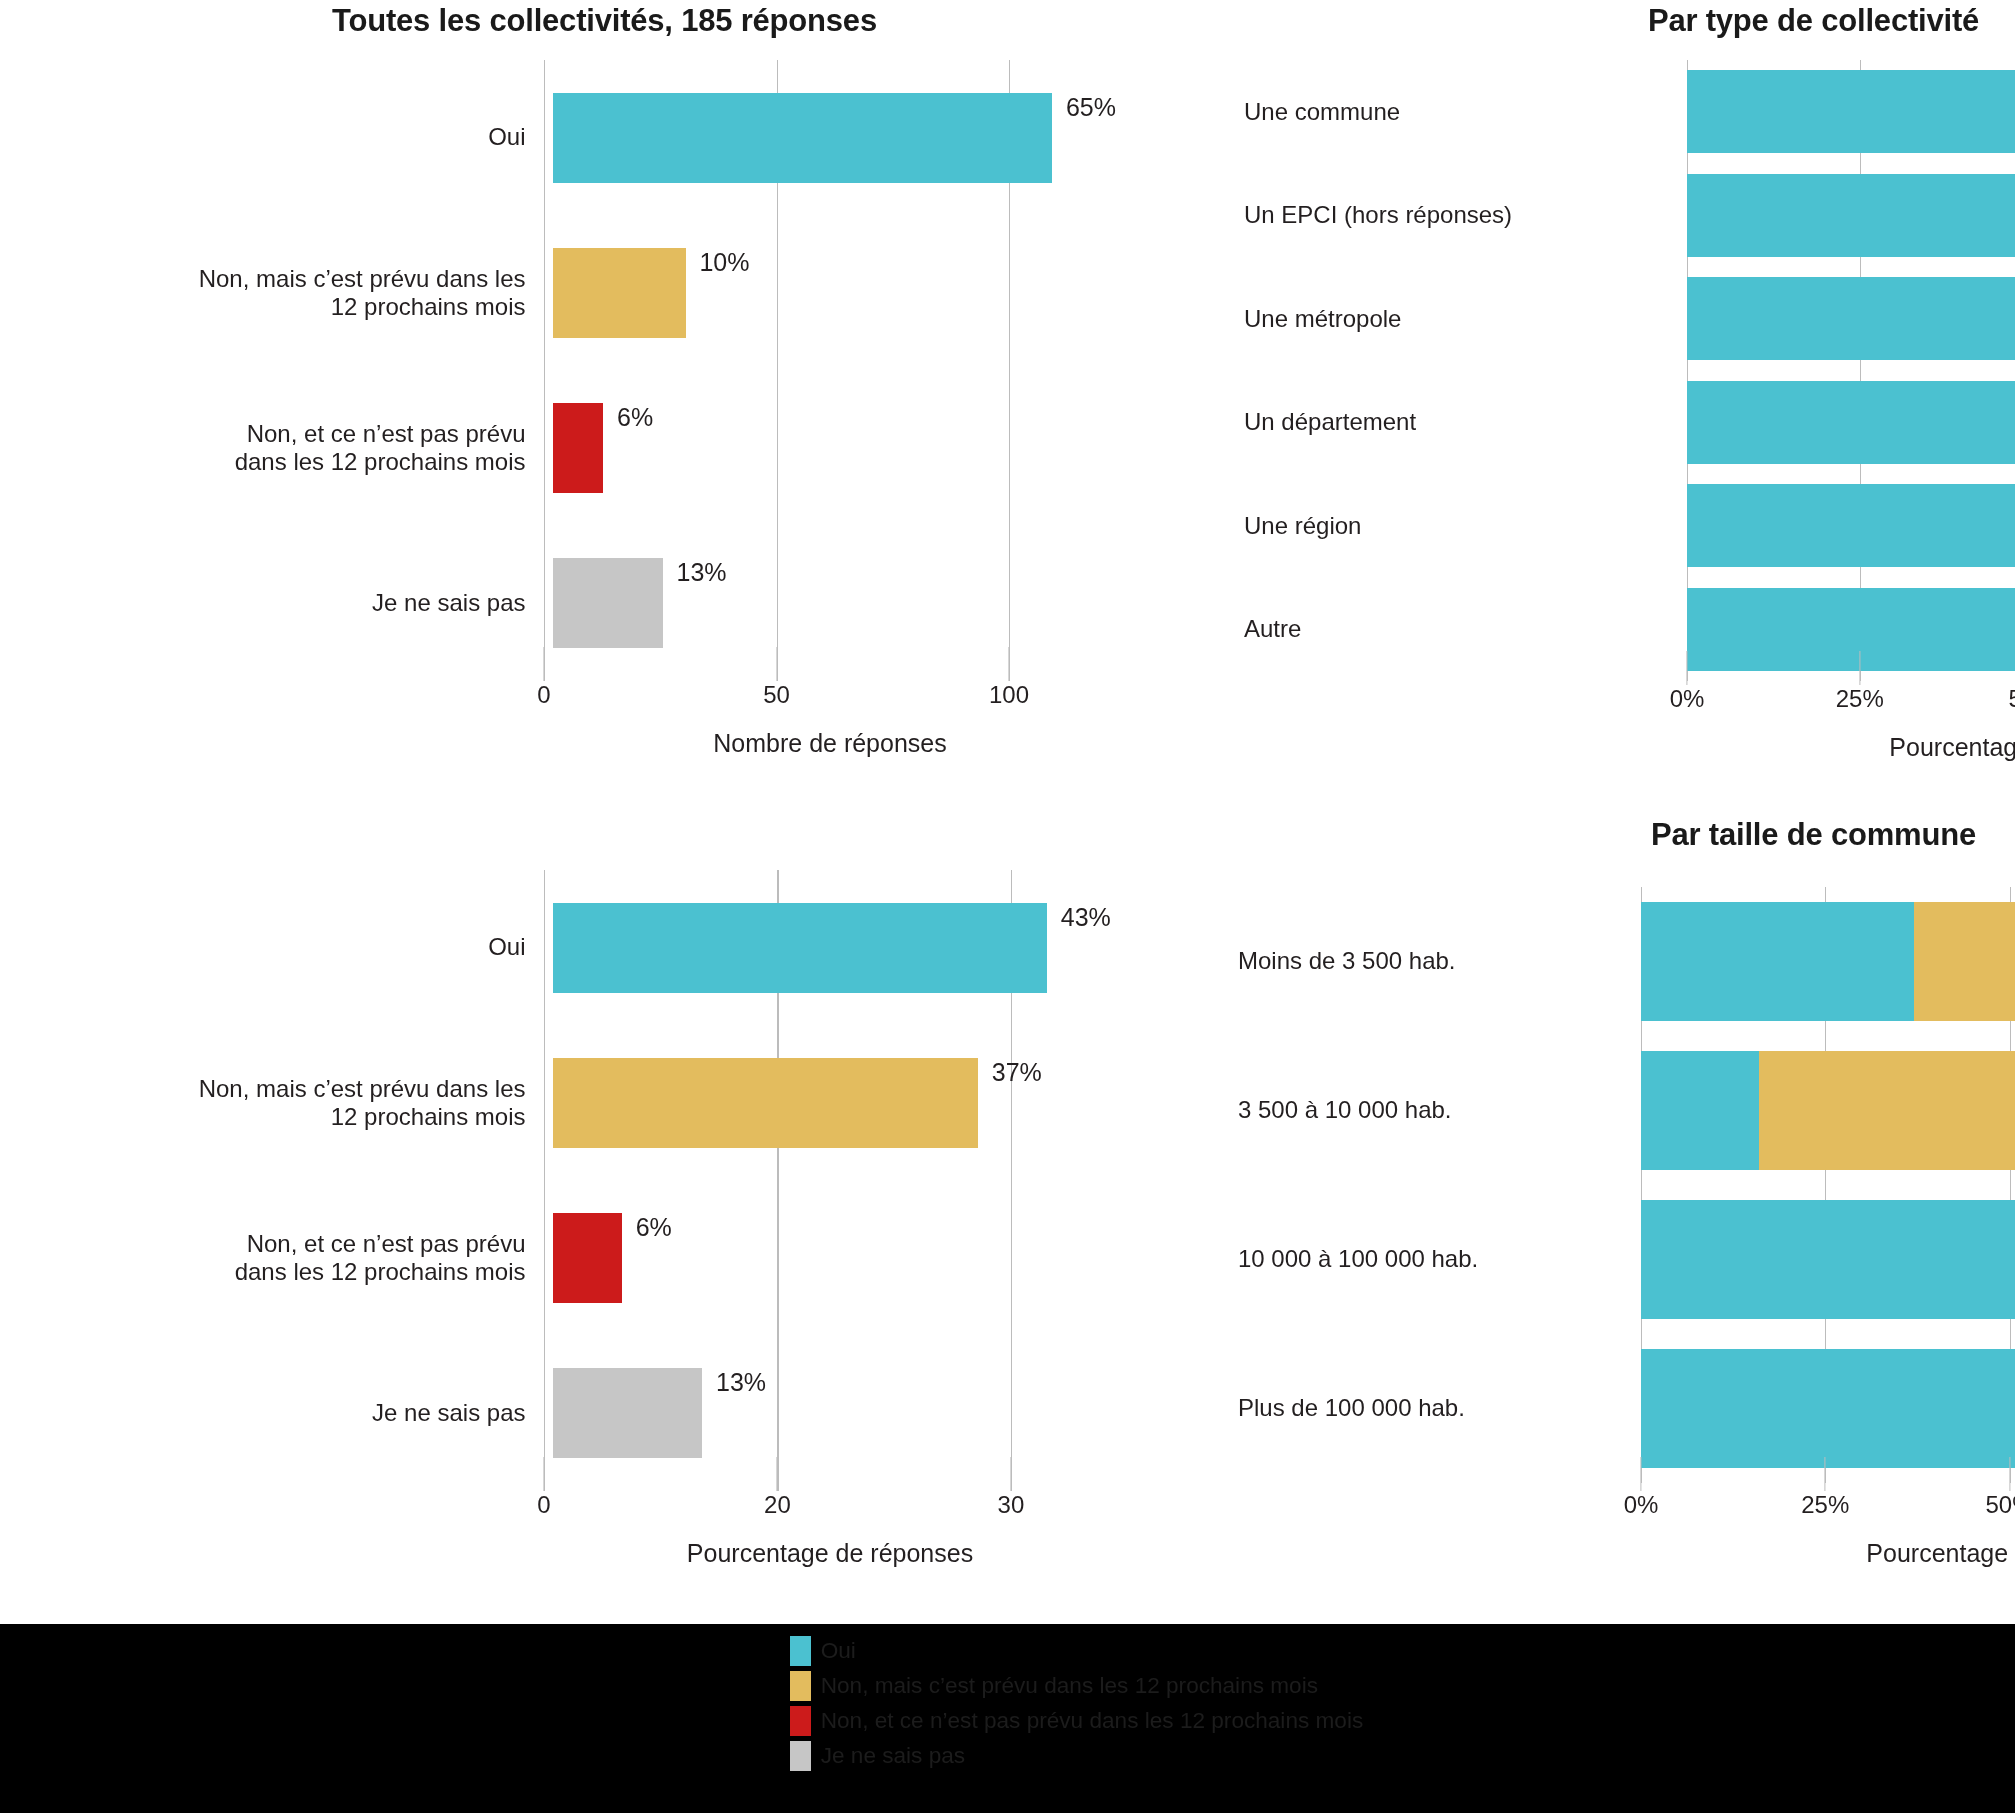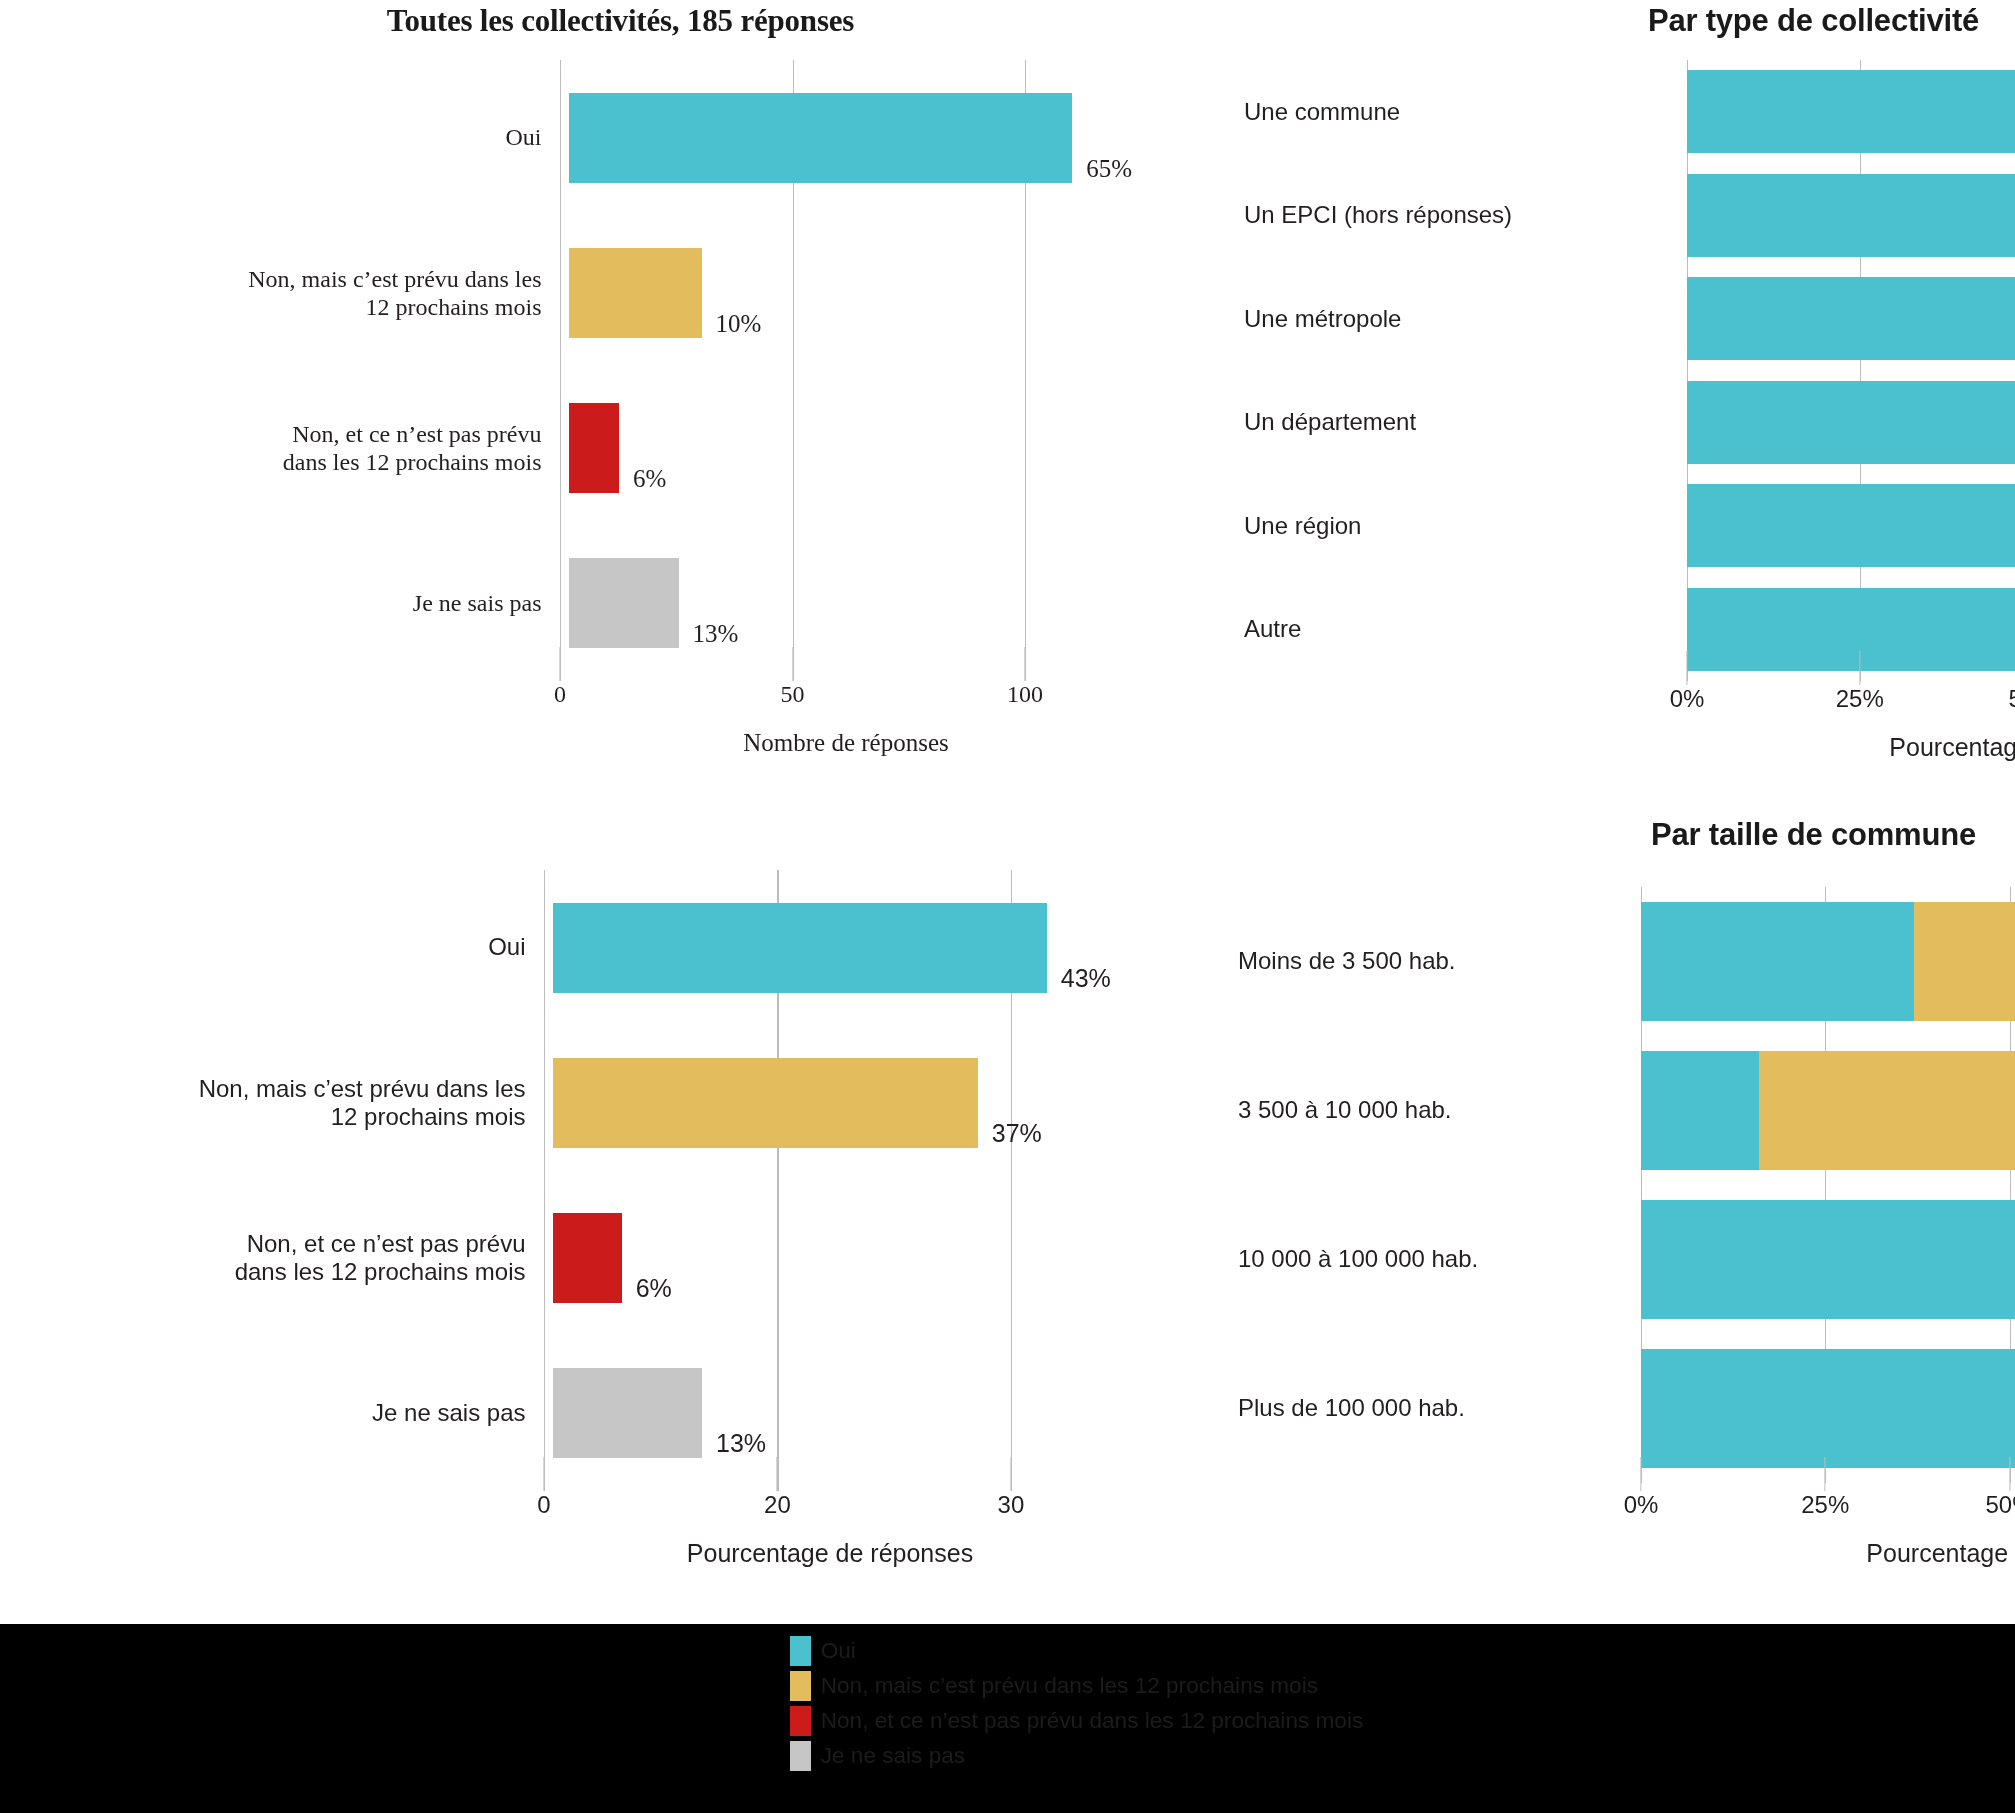--- a/index.html
+++ b/index.html
@@ -10,21 +10,21 @@
     color: #231f20;
     overflow: hidden;
   }
 
   
   #figure { position: relative; width: 2418px; height: 1814px; }
 
   .panel { position: absolute; }
 
   
-  #panel-tl { left: 16px;    top: 0;    width: 1209px; height: 810px; font-family: Liberation Serif, serif; }
+  #panel-tl { left: 0;    top: 0;    width: 1209px; height: 810px; }
   #panel-tr { left: 1209px; top: 0;  width: 1209px; height: 810px; }
   #panel-bl { left: 0;    top: 810px; width: 1209px; height: 814px; }
   #panel-br { left: 1209px; top: 810px; width: 1209px; height: 814px; }
 
   .panel-title {
     position: absolute;
     left: 0; right: 0;
     top: 4px;
     text-align: center;
     font-size: 31px;
@@ -60,21 +60,21 @@
     font-size: 24px;
     line-height: 1.18;
     color: #231f20;
     white-space: pre-line;
   }
   .simple-bar-wrap {
     position: relative;
     width: 100%;
     height: 58%;
     display: flex;
-    align-items: flex-end;
+    align-items: flex-start;
     padding-left: 9px;
   }
   .simple-bar { height: 100%; }
   .simple-bar-value {
     font-size: 25px;
     margin-left: 13.7px;
     color: #231f20;
     white-space: nowrap;
   }
 

